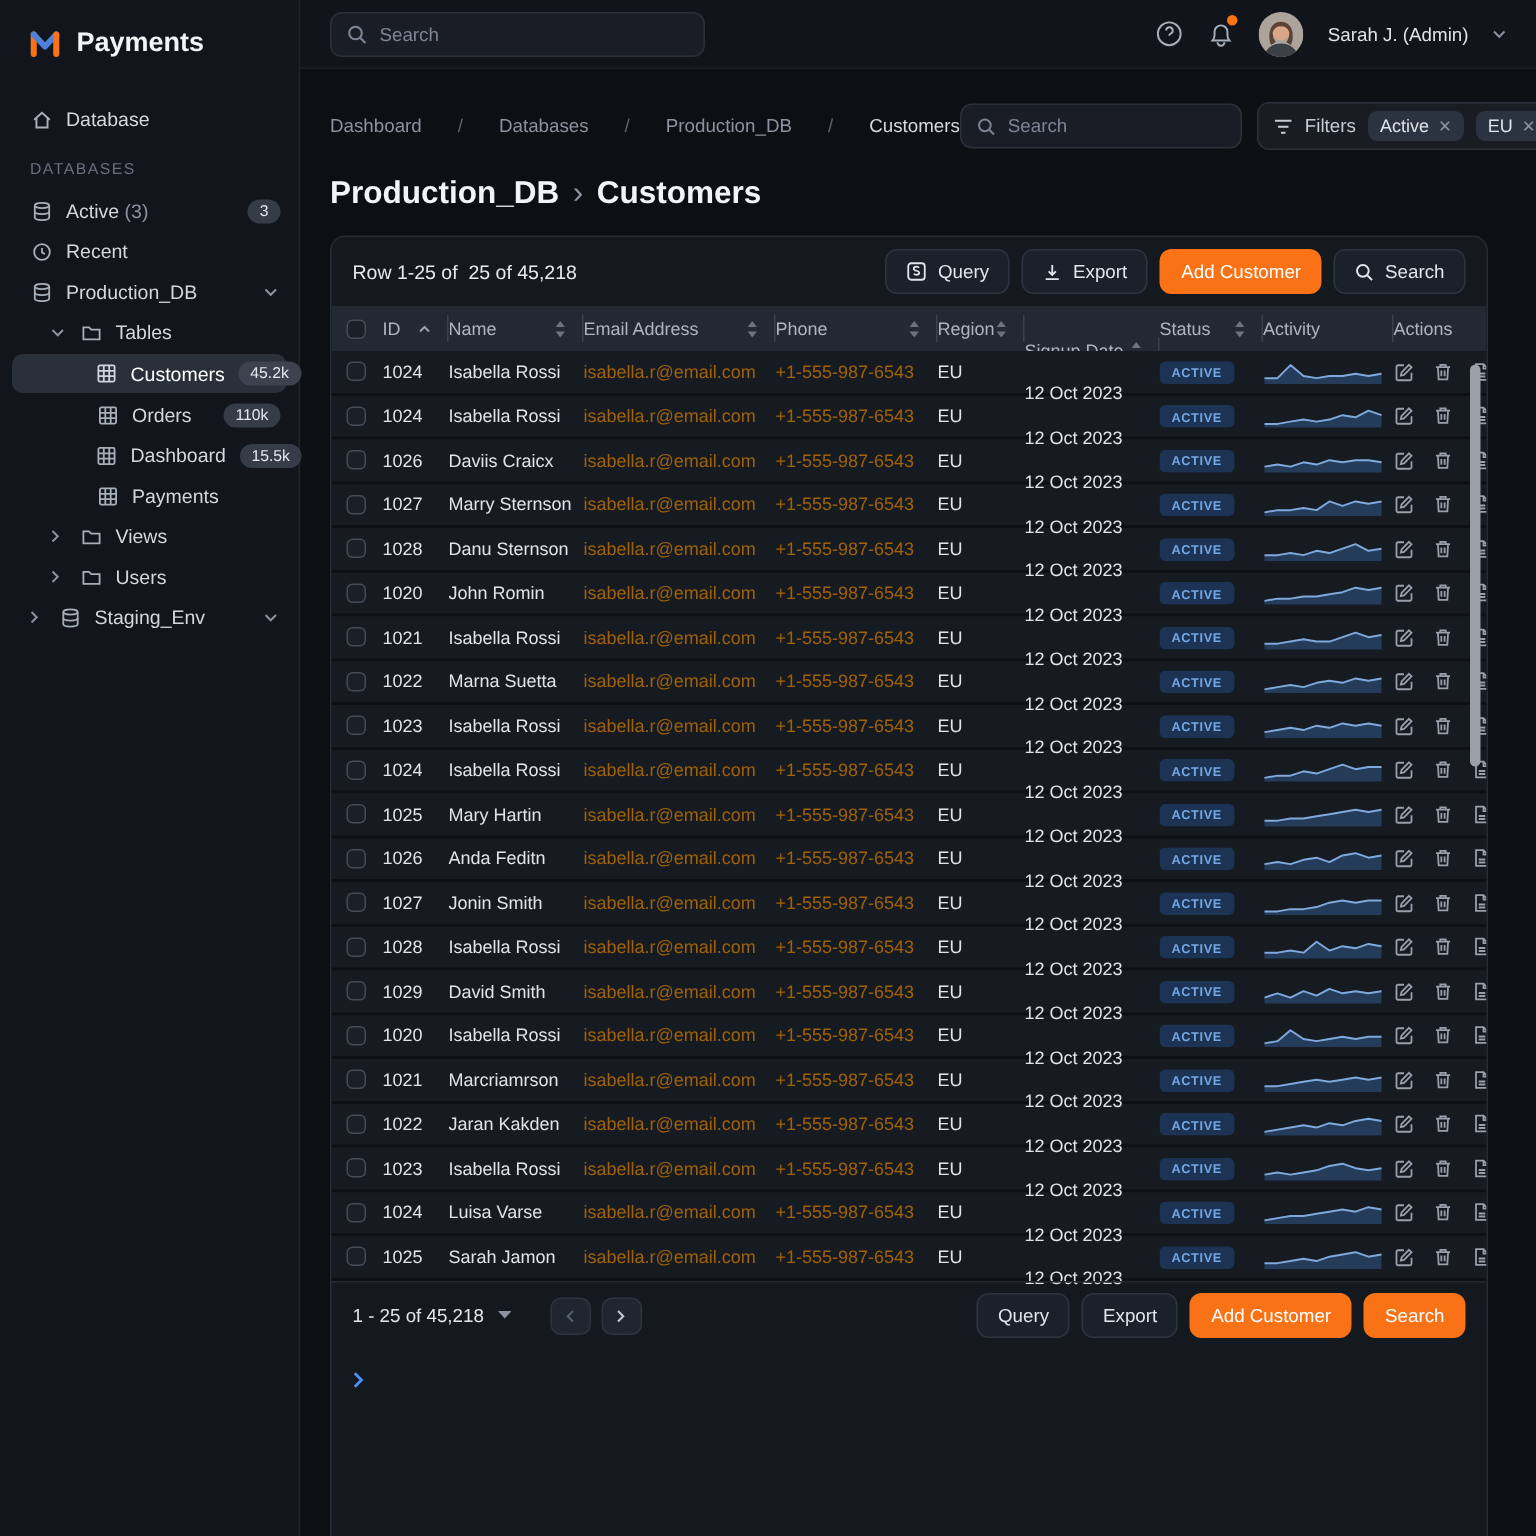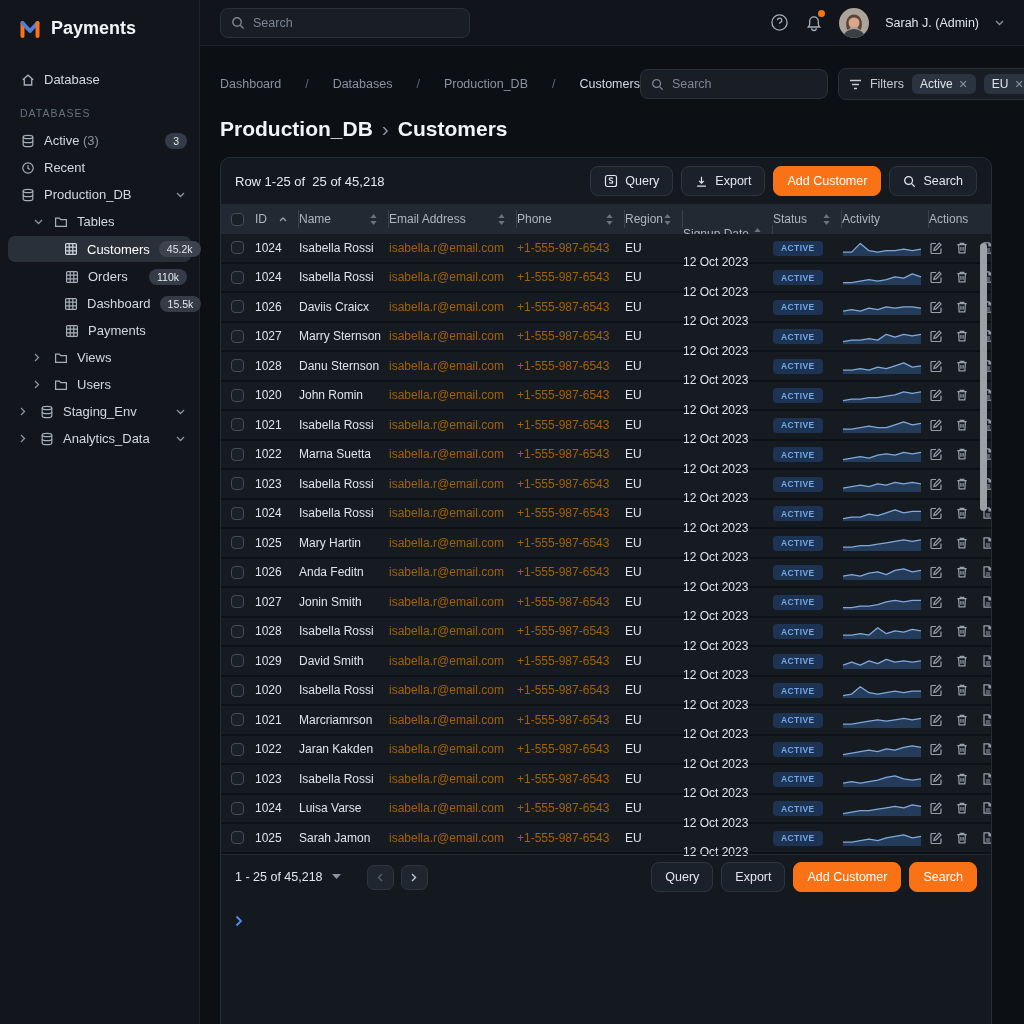--- a/index.html
+++ b/index.html
@@ -268,40 +268,20 @@
         </svg>
       </span>
       <span>Staging_Env</span>
       <span class="chev-right-end">
         <svg width="9" height="6" viewBox="0 0 9 6" fill="none" stroke="currentColor" stroke-width="1.3">
             <path d="M1 1 L4.5 4.5 L8 1"></path>
           </svg>
       </span>
     </div>
 
-    <div class="side-item">
-      <span class="tiny-chev">
-        <svg width="6" height="9" viewBox="0 0 6 9" fill="none" stroke="currentColor" stroke-width="1.3">
-            <path d="M1 1 L4.5 4.5 L1 8"></path>
-          </svg>
-      </span>
-      <span class="ic">
-        <svg width="14" height="14" viewBox="0 0 14 14" fill="none" stroke="currentColor" stroke-width="1.2">
-          <ellipse cx="7" cy="3" rx="4.8" ry="1.7"></ellipse>
-          <path d="M2.2 3 v8 c0 1 2.1 1.7 4.8 1.7 s4.8-.7 4.8-1.7 V3"></path>
-          <path d="M2.2 7 c0 1 2.1 1.7 4.8 1.7 s4.8-.7 4.8-1.7"></path>
-        </svg>
-      </span>
-      <span>Analytics_Data</span>
-      <span class="chev-right-end">
-        <svg width="9" height="6" viewBox="0 0 9 6" fill="none" stroke="currentColor" stroke-width="1.3">
-            <path d="M1 1 L4.5 4.5 L8 1"></path>
-          </svg>
-      </span>
-    </div>
   </div>
 
   <div class="main">
 
     <div class="topbar">
       <div class="search-box tb-search">
         <span>
           <svg width="14" height="14" viewBox="0 0 14 14" fill="none" stroke="#7d8595" stroke-width="1.4">
             <circle cx="6" cy="6" r="4.2"></circle>
               <path d="M9.3 9.3 L12.6 12.6"></path>

